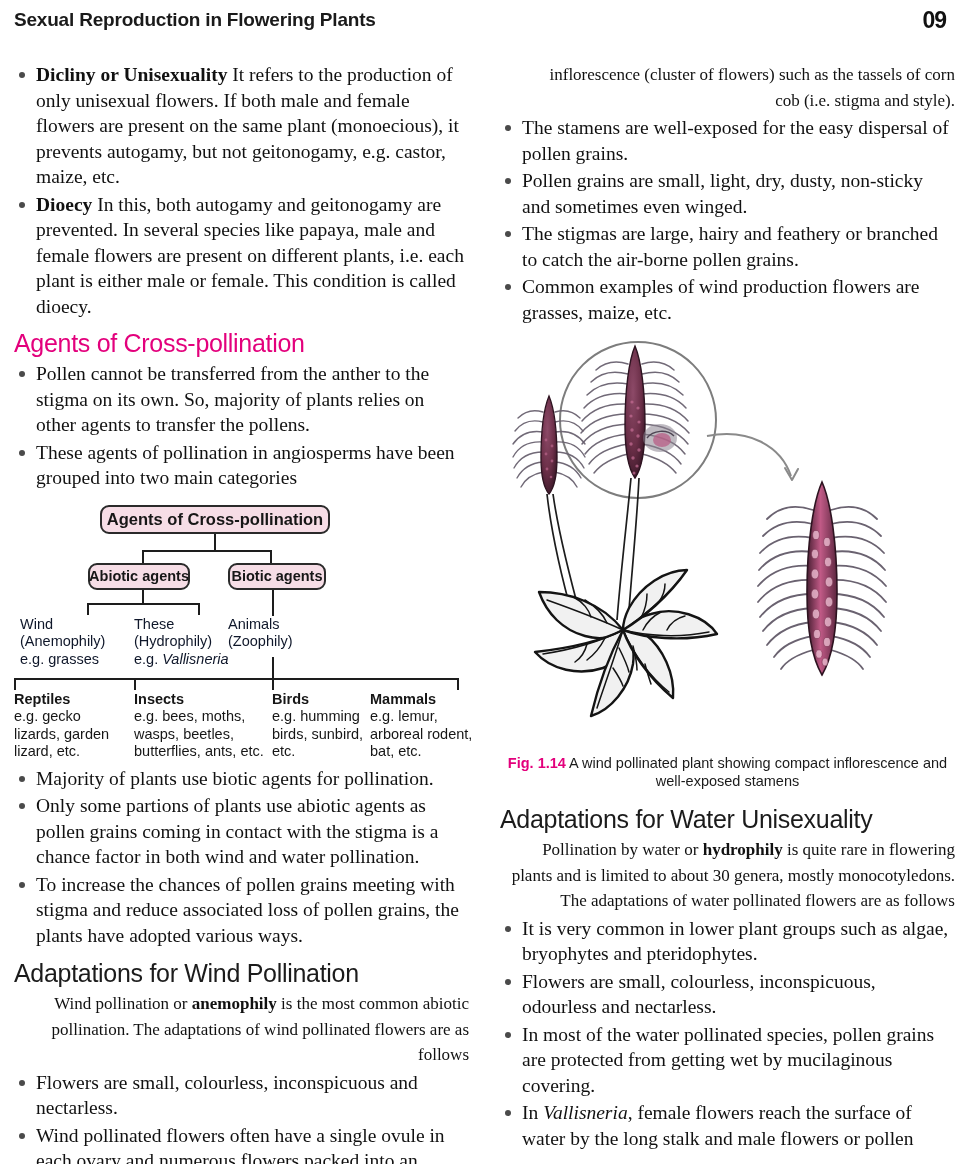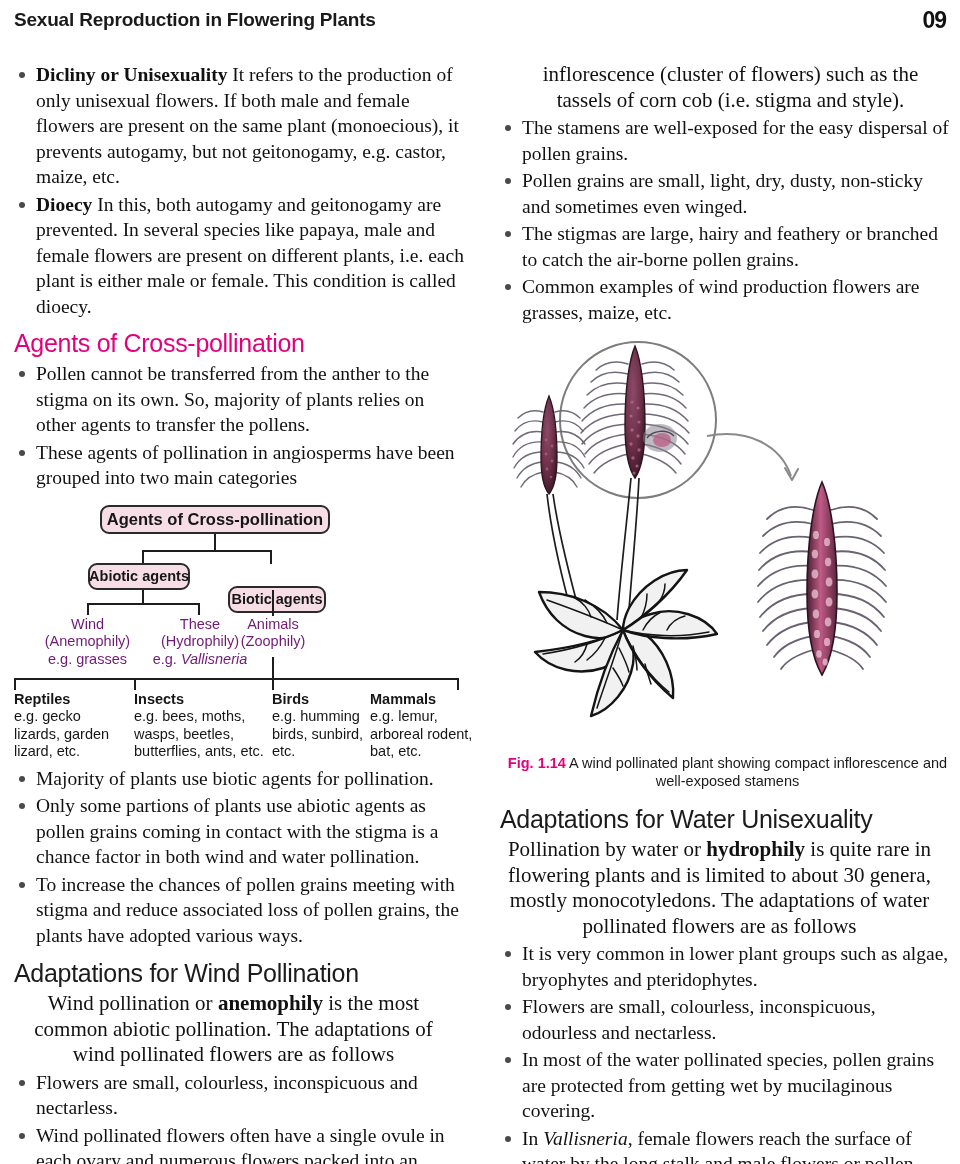--- a/index.html
+++ b/index.html
@@ -48,24 +48,24 @@
   .col {
     position: absolute;
     top: 62px;
     width: 455px;
   }
   .col-left  { left: 14px; }
   .col-right { left: 500px; }
 
   
   .para {
-    font-size: 21px;
+    font-size: 17px;
     line-height: 25.5px;
-    margin: 0 16px 2px 0;
-    text-align: center;
+    margin: 0 0 2px 0;
+    text-align: right;
   }
   .para b { font-weight: bold; }
 
   ul.bullets {
     list-style: none;
     margin: 0;
     padding: 0;
   }
   ul.bullets > li {
     position: relative;
@@ -121,24 +121,23 @@
     justify-content: center;
     box-sizing: border-box;
     white-space: nowrap;
   }
   .fc-line {
     position: absolute;
     background: #1d1d1d;
   }
   .fc-leaf {
     position: absolute;
-    text-align: center;
     font-size: 14.5px;
     line-height: 17.5px;
-    color: #701a75;
+    color: #0f172a;
   }
   .fc-leaf i { font-style: italic; }
   .fc-cell {
     position: absolute;
     font-size: 14.5px;
     line-height: 17.5px;
     color: #161616;
   }
   .fc-cell .hd { font-weight: bold; display: block; }
 
@@ -202,21 +201,21 @@
     <div class="fc-line" style="left:214px; top:37px; width:2px; height:17px;"></div>
 
     <div class="fc-line" style="left:142px; top:53px; width:130px; height:2px;"></div>
     <div class="fc-line" style="left:142px; top:53px; width:2px; height:14px;"></div>
     <div class="fc-line" style="left:270px; top:53px; width:2px; height:14px;"></div>
 
     <div class="fc-box" style="left:88px; top:66px; width:102px; height:27px; font-size:14.5px;">
       <span>Abiotic agents</span>
     </div>
 
-    <div class="fc-box" style="left:228px; top:66px; width:98px; height:27px; font-size:14.5px;margin-top:23px;">
+    <div class="fc-box" style="left:228px; top:66px; width:98px; height:27px; font-size:14.5px;">
       <span>Biotic agents</span>
     </div>
 
     <div class="fc-line" style="left:142px; top:93px; width:2px; height:14px;"></div>
     <div class="fc-line" style="left:87px; top:106px; width:113px; height:2px;"></div>
     <div class="fc-line" style="left:87px; top:106px; width:2px; height:12px;"></div>
     <div class="fc-line" style="left:198px; top:106px; width:2px; height:12px;"></div>
 
     <div class="fc-line" style="left:272px; top:93px; width:2px; height:26px;"></div>
 

